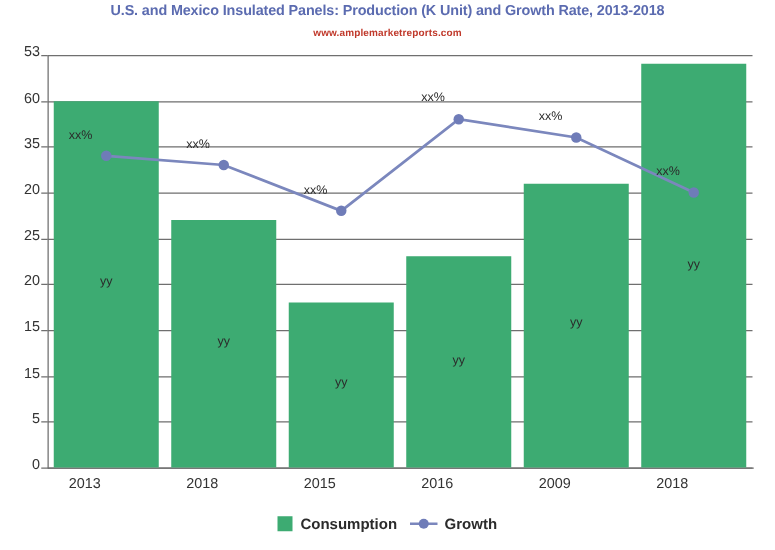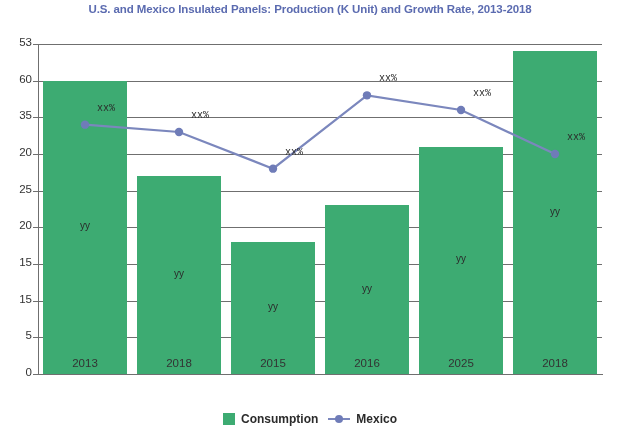--- a/index.html
+++ b/index.html
@@ -50,23 +50,23 @@
     position:absolute;left:-5px;width:5px;height:1px;background:#6f6f6f;
   }
   .y-label-box{
     position:absolute;
     left:-34px;width:28px;
     font-size:11.5px;color:#333333;
     text-align:right;white-space:nowrap;
     transform:translateY(-8px);
   }
   .x-label{
-    position:absolute;top:357px;
+    position:absolute;top:381px;
     font-size:11.5px;color:#333333;
-    text-align:center;white-space:nowrap;
+    text-align:left;white-space:nowrap;
   }
 
   
   .bar{
     position:absolute;
     background:#3dab72;
   }
   .bar-label{
     position:absolute;
     font-size:10px;color:#2b2b2b;
@@ -75,21 +75,21 @@
 
   
   .line-svg{
     position:absolute;left:38px;top:44px;
     width:564px;height:331px;
     overflow:visible;
   }
   .point-label{
     position:absolute;
     font-size:10px;color:#2b2b2b;
-    text-align:right;white-space:nowrap;font-family:Liberation Mono, monospace;
+    text-align:left;white-space:nowrap;
   }
 
   
   .legend{
     position:absolute;left:0;top:412px;width:620px;
     display:flex;justify-content:center;align-items:center;
     gap:10px;
   }
   .legend-item{display:flex;align-items:center;gap:6px;}
   .legend-swatch{
@@ -110,20 +110,21 @@
     font-size:12px;font-weight:bold;color:#2b2b2b;white-space:nowrap;
   }
 </style>
 </head>
 <body>
 
 <div id="chart-root">
 
   <div class="chart-title">U.S. and Mexico Insulated Panels: Production (K Unit) and Growth Rate, 2013-2018</div>
 
+  <div class="chart-subtitle">www.amplemarketreports.com</div>
 
   <div class="axis-line-y"></div>
   <div class="axis-line-x"></div>
 
   <div class="plot">
     <div id="gridlines">
         <div class="gridline" style="top: 330px;"></div>
         <div class="tick-mark" style="top: 330px;"></div>
         <div class="gridline" style="top: 293.333px;"></div>
         <div class="tick-mark" style="top: 293.333px;"></div>
@@ -188,28 +189,28 @@
       <div class="point-label" style="left: 243px; width: 60px; top: 146.667px;">xx%</div>
       <div class="point-label" style="left: 337px; width: 60px; top: 73.3333px;">xx%</div>
       <div class="point-label" style="left: 431px; width: 60px; top: 88px;">xx%</div>
       <div class="point-label" style="left: 525px; width: 60px; top: 132px;">xx%</div>
     </div>
   <div id="xlabels">
       <div class="x-label" style="left: 55px; width: 60px;">2013</div>
       <div class="x-label" style="left: 149px; width: 60px;">2018</div>
       <div class="x-label" style="left: 243px; width: 60px;">2015</div>
       <div class="x-label" style="left: 337px; width: 60px;">2016</div>
-      <div class="x-label" style="left: 431px; width: 60px;">2025</div>
+      <div class="x-label" style="left: 431px; width: 60px;">2009</div>
       <div class="x-label" style="left: 525px; width: 60px;">2018</div>
     </div>
 
   <div class="legend">
     <div class="legend-item">
       <span class="legend-swatch"></span>
       <span class="legend-text">Consumption</span>
     </div>
     <div class="legend-item">
       <span class="legend-line"></span>
-      <span class="legend-text">Mexico</span>
+      <span class="legend-text">Growth</span>
     </div>
   </div>
 
 </div>
 
 </body></html>

